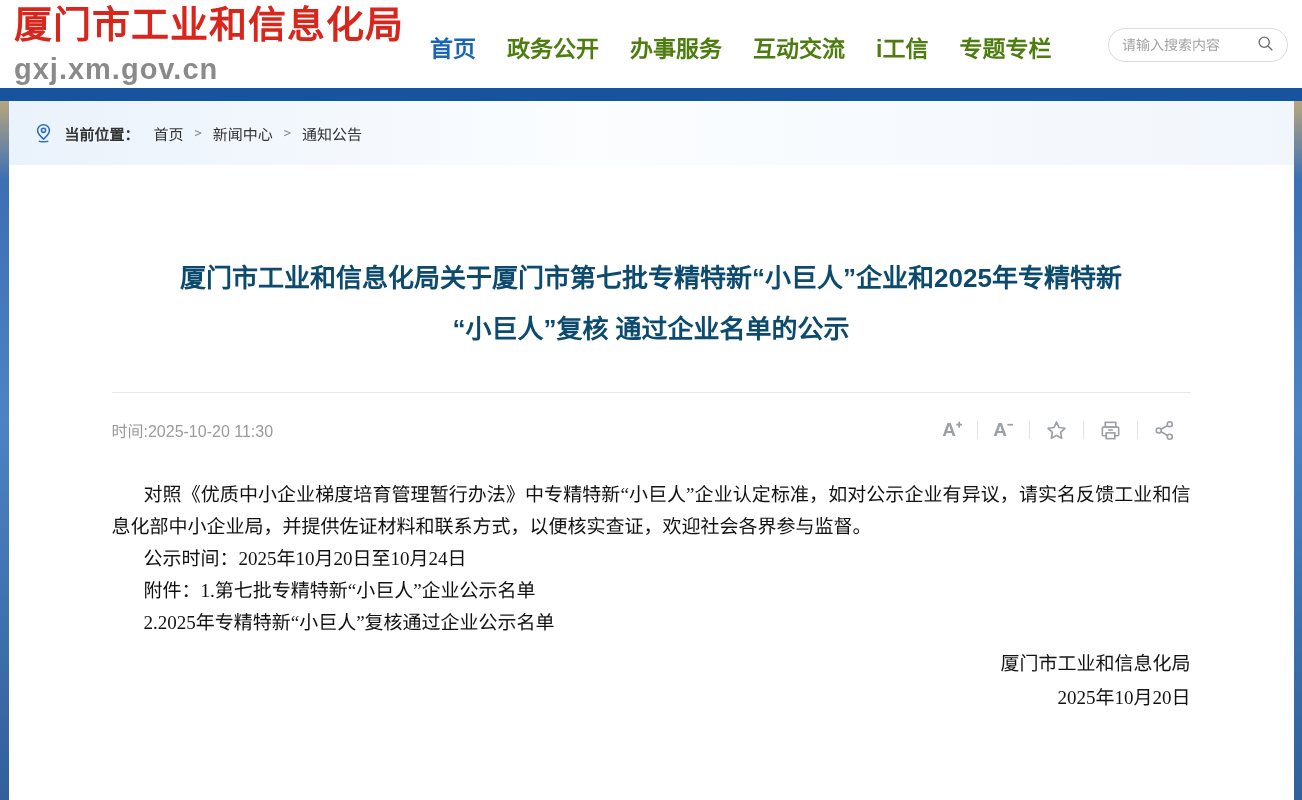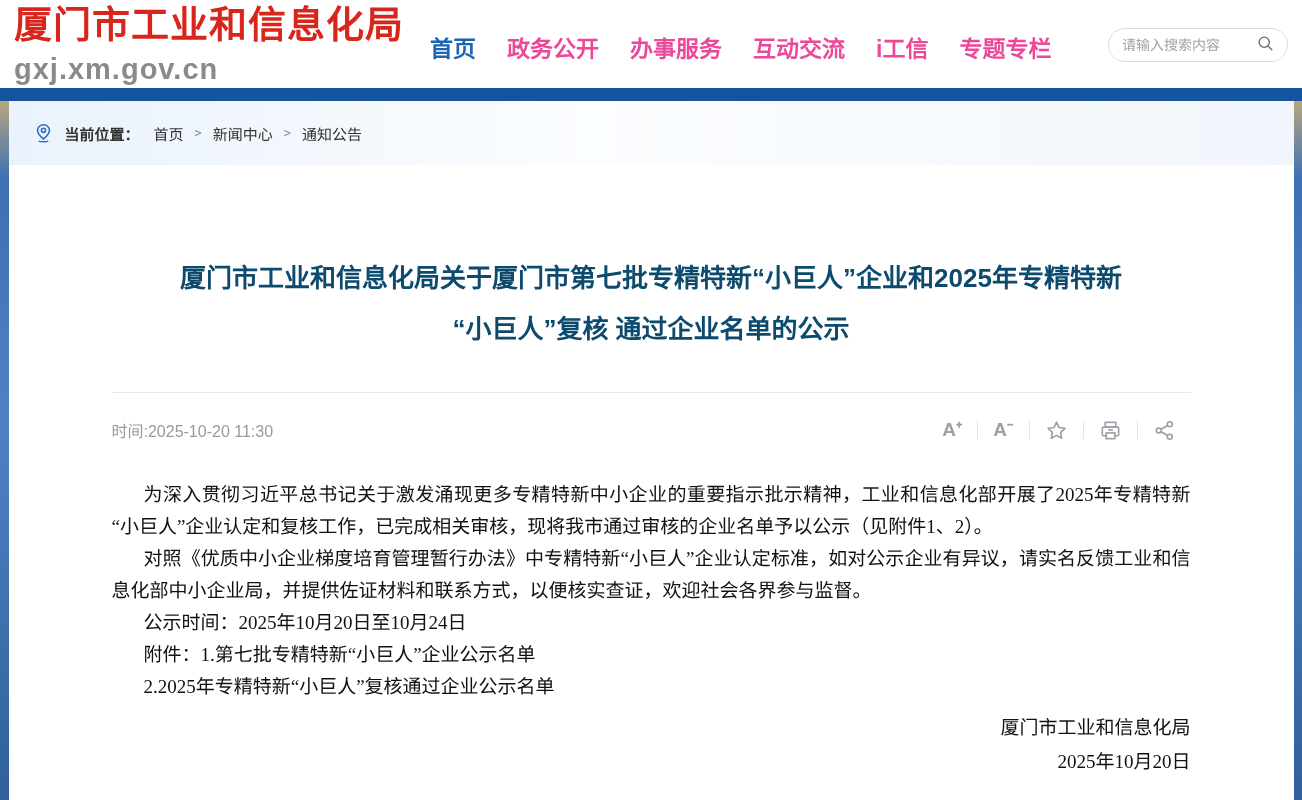--- a/index.html
+++ b/index.html
@@ -20,21 +20,21 @@
     font-family: "Liberation Serif", serif;
     font-weight: 900; font-size: 38px; line-height: 44px;
     color: #d9261c; letter-spacing: 1px; white-space: nowrap;
   }
   .logo-domain {
     font-weight: bold; font-size: 29px; color: #8a8a8a;
     letter-spacing: 1px; margin-top: 6px;
   }
   .main-nav { display: flex; align-items: center; gap: 31px; margin-left: 26px; margin-top: 6px; }
   .nav-item {
-    font-size: 23px; font-weight: bold; color: #ec4899;
+    font-size: 23px; font-weight: bold; color: #4d7c0f;
     text-decoration: none; white-space: nowrap; cursor: pointer;
   }
   .nav-item.active { color: #1a66b3; }
   .search-pill {
     margin-left: auto; margin-top: 2px;
     width: 180px; height: 34px; border: 1px solid #dcdcdc; border-radius: 18px;
     display: flex; align-items: center; padding: 16px 13px; background: #fff;
   }
   .search-pill input {
     border: none; outline: none; flex: 1; min-width: 0;
@@ -185,21 +185,20 @@
             <circle cx="6" cy="12" r="2.6"></circle>
             <circle cx="17.5" cy="18.5" r="2.6"></circle>
             <line x1="8.4" y1="10.7" x2="15.2" y2="6.8"></line>
             <line x1="8.4" y1="13.3" x2="15.2" y2="17.2"></line>
           </svg>
         </button>
       </div>
     </div>
 
     <div class="article-body">
-      <p>为深入贯彻习近平总书记关于激发涌现更多专精特新中小企业的重要指示批示精神，工业和信息化部开展了2025年专精特新“小巨人”企业认定和复核工作，已完成相关审核，现将我市通过审核的企业名单予以公示（见附件1、2）。</p>
       <p>对照《优质中小企业梯度培育管理暂行办法》中专精特新“小巨人”企业认定标准，如对公示企业有异议，请实名反馈工业和信息化部中小企业局，并提供佐证材料和联系方式，以便核实查证，欢迎社会各界参与监督。</p>
       <p>公示时间：2025年10月20日至10月24日</p>
       <p>附件：1.第七批专精特新“小巨人”企业公示名单</p>
       <p>2.2025年专精特新“小巨人”复核通过企业公示名单</p>
     </div>
 
     <div class="signature">
       <div>厦门市工业和信息化局</div>
       <div>2025年10月20日</div>
     </div>

